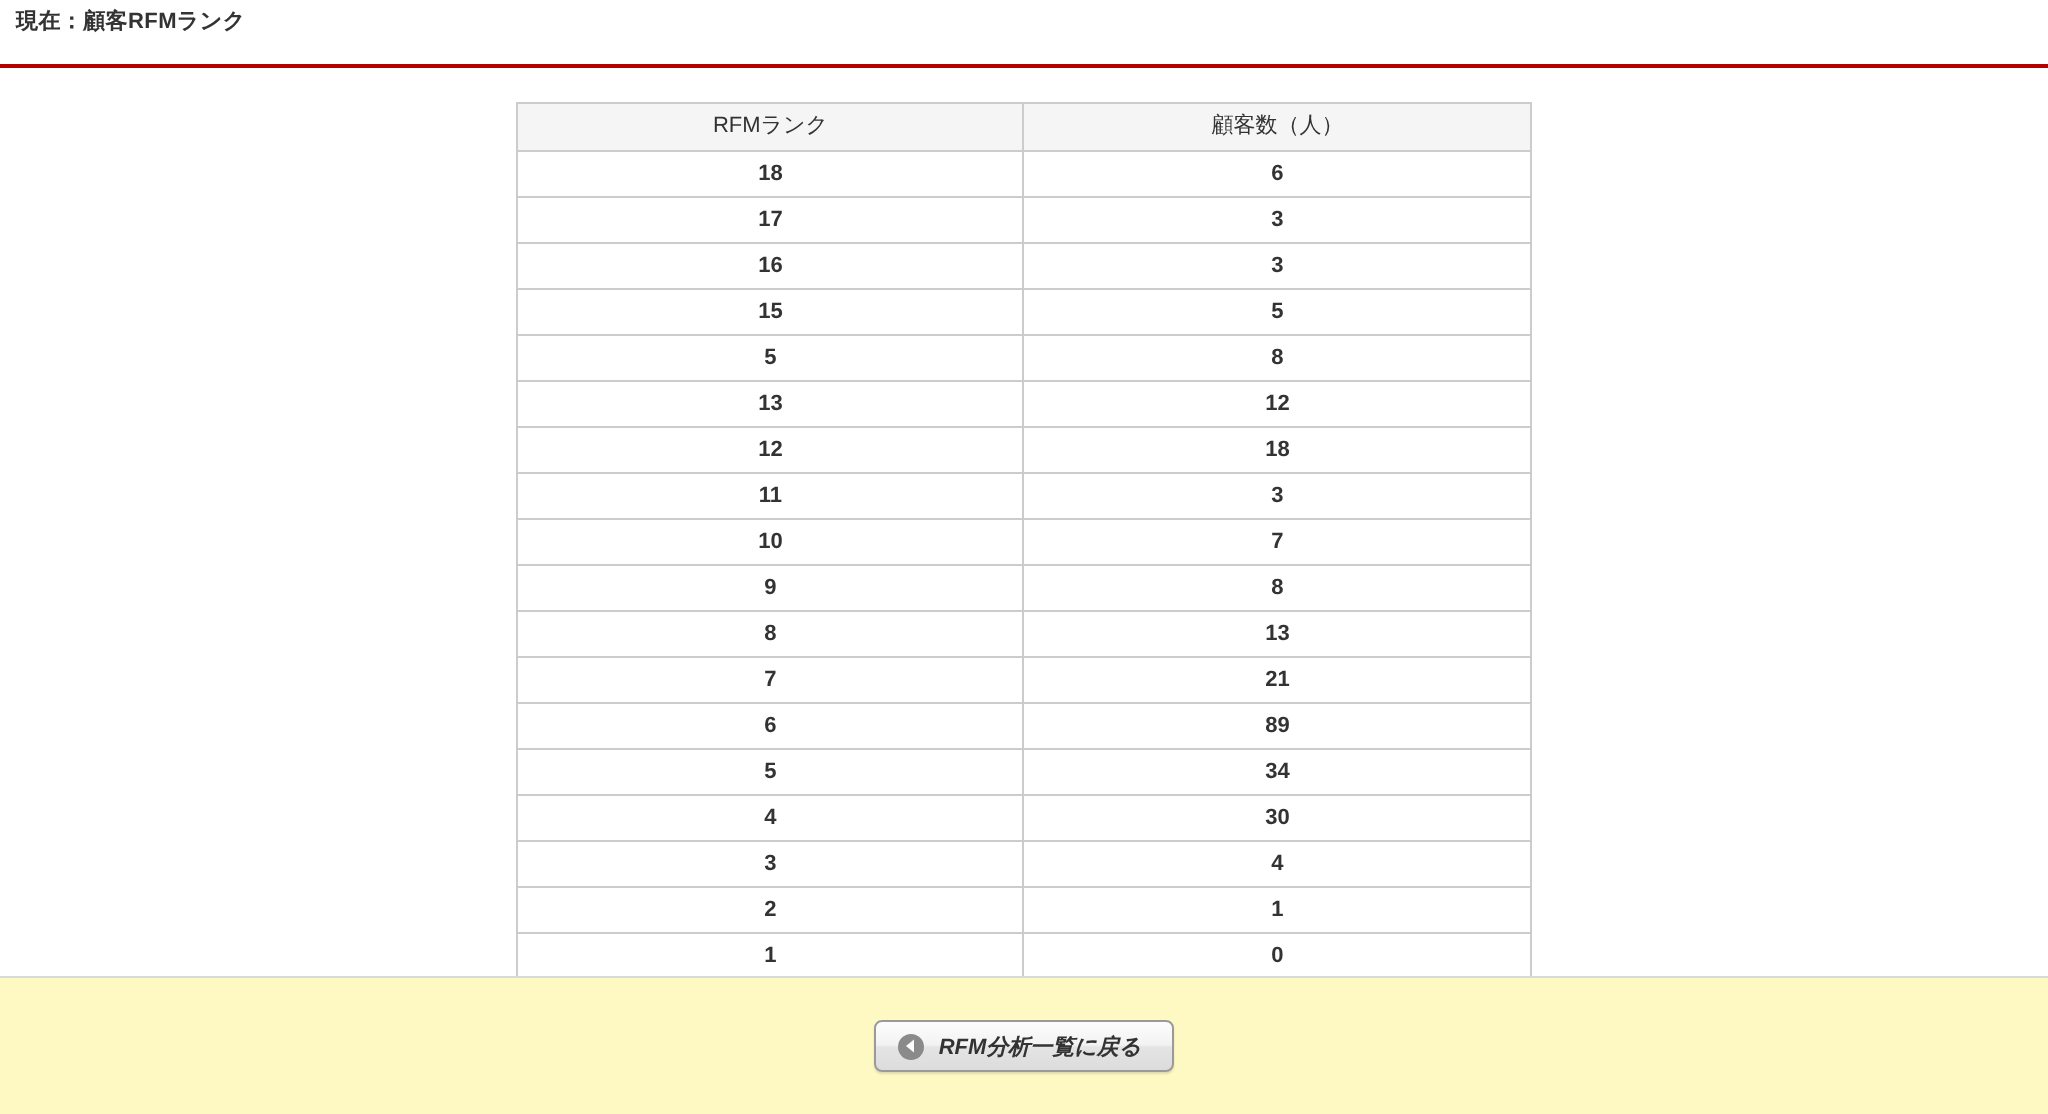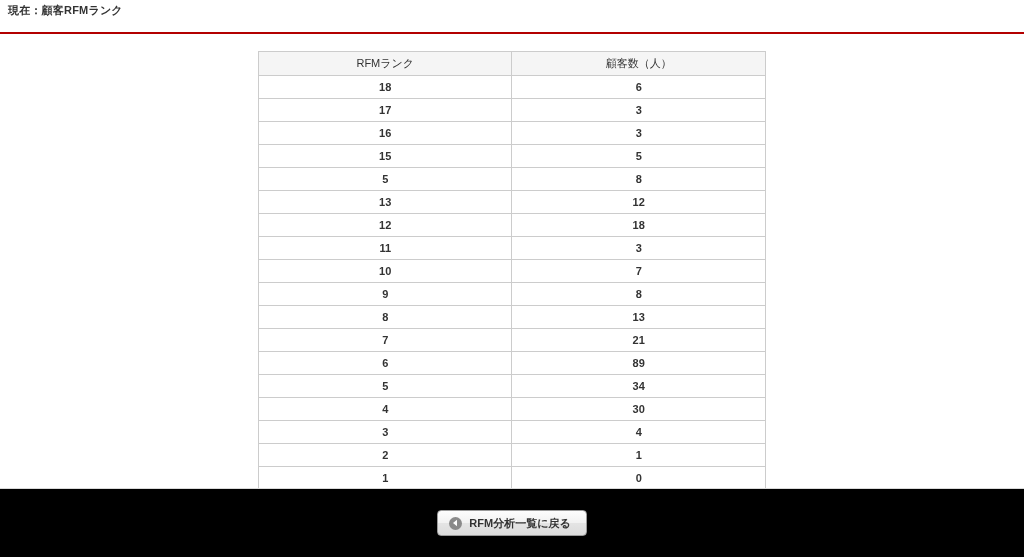--- a/index.html
+++ b/index.html
@@ -73,25 +73,26 @@
   table.rfm-table col.c1 { width: 254px; }
   table.rfm-table col.c2 { width: 254px; }
 
   
   .footer-bar {
     position: absolute;
     left: 0;
     bottom: 0;
     width: 1024px;
     height: 69px;
-    background: #000000;
+    background: #fef9c3;
     border-top: 1px solid #d9d9d9;
     display: flex;
     align-items: center;
     justify-content: center;
+    font-style: italic;
   }
 
   .back-button {
     display: inline-flex;
     align-items: center;
     gap: 7px;
     height: 26px;
     padding: 0 15px 0 11px;
     border: 1px solid #9a9a9a;
     border-radius: 4px;

